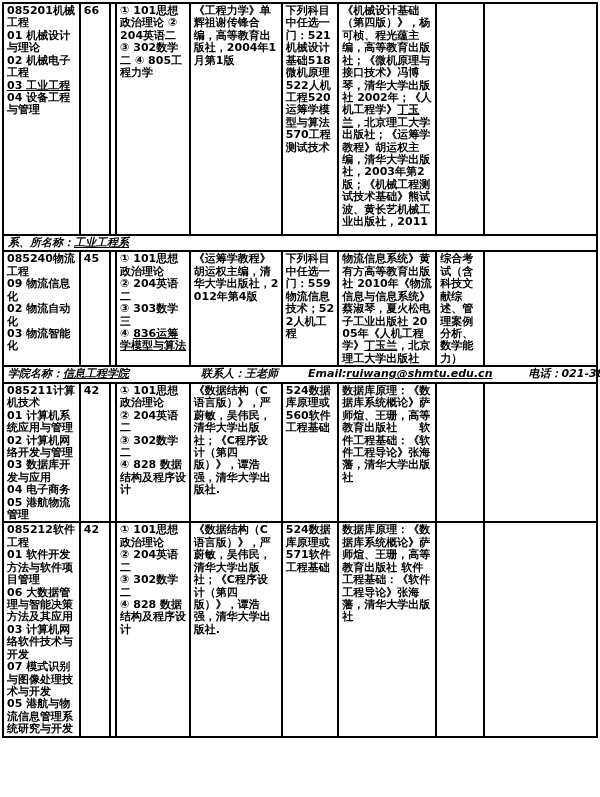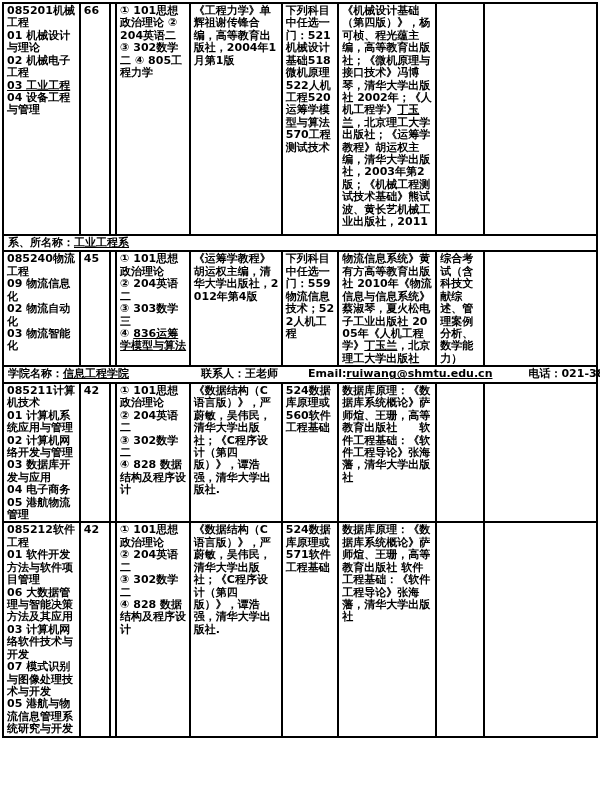--- a/index.html
+++ b/index.html
@@ -9,21 +9,21 @@
   td{border:2px solid #000;vertical-align:top;padding:1px 2px 0 3px;
      font-size:11px;line-height:1.13;white-space:pre-wrap;word-break:break-all;}
   td.spacer{padding:0;}
   tr.r-prog1{height:232px;}
   tr.r-sect{height:15px;}
   tr.r-prog2{height:115px;}
   tr.r-college{height:15px;}
   tr.r-prog3{height:136px;}
   tr.r-prog4{height:215px;}
   tr.r-sect-last{height:17px;}
-  td.full{white-space:nowrap;word-break:normal;vertical-align:middle;padding:1px 2px 1px 4px;}
+  td.full{white-space:nowrap;word-break:normal;vertical-align:middle;padding:1px 2px 1px 4px;font-style:italic;}
   .u{text-decoration:underline;}
   .g1{margin-right:72px;}
   .g2{margin-right:30px;}
   .g3{margin-right:36px;}
 </style>
 </head>
 <body>
 
 <table class="catalog">
   <colgroup>

